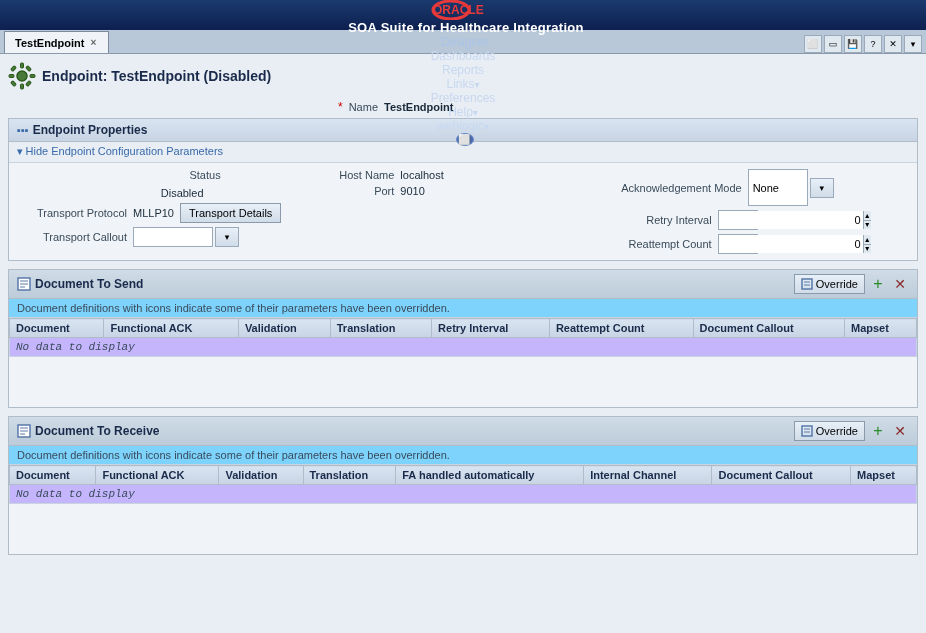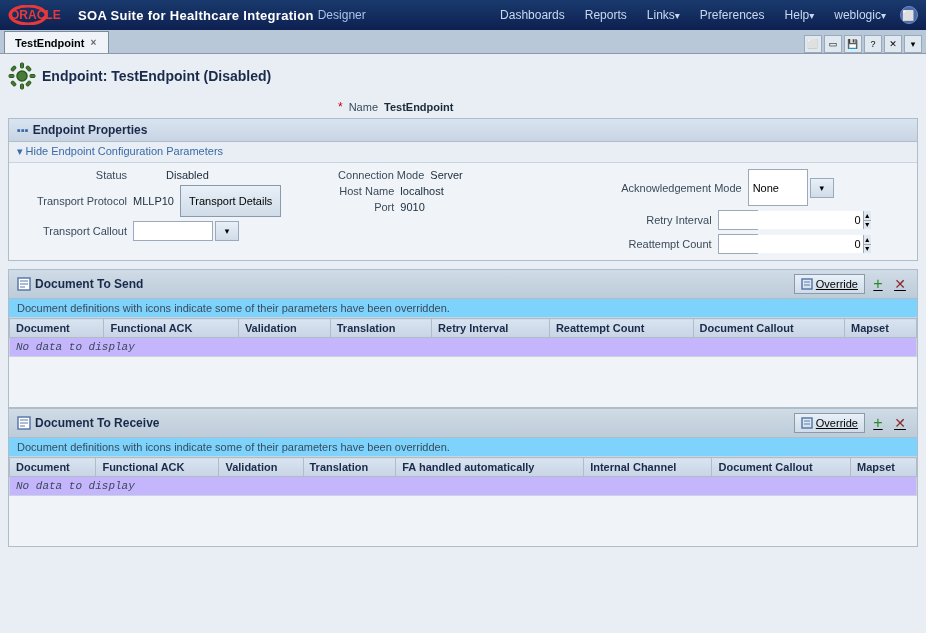--- a/index.html
+++ b/index.html
@@ -6,20 +6,21 @@
     body { font-family: Arial, sans-serif; font-size: 12px; background: #d4dde8; overflow: hidden; width: 926px; height: 633px; }
 
     
     .top-nav {
       background: linear-gradient(to bottom, #1a3a6e, #0d2050);
       height: 30px;
       display: flex;
       align-items: center;
       padding: 0 8px;
       gap: 0;
+      flex-direction: column;
     }
     .nav-logo {
       display: flex;
       align-items: center;
       margin-right: 4px;
     }
     .nav-title {
       color: #ffffff;
       font-size: 13px;
       font-weight: bold;
@@ -150,21 +151,21 @@
       display: flex;
       align-items: center;
       gap: 4px;
     }
     .transport-btn {
       background: linear-gradient(to bottom, #e8f0f8, #d0dce8);
       border: 1px solid #8a9aaa;
       padding: 2px 8px;
       font-size: 11px;
       cursor: pointer;
-      height: 32px;
+      height: 20px;
     }
     .enabled-area {
       display: flex;
       align-items: center;
       gap: 4px;
       margin: 4px 0 8px 380px;
     }
     .info-icon {
       width: 16px;
       height: 16px;
@@ -227,40 +228,40 @@
       align-items: center;
       justify-content: center;
       cursor: pointer;
       font-size: 9px;
     }
 
     
     .doc-section {
       background: #f0f4f8;
       border: 1px solid #b0bcc8;
+      margin-bottom: 8px;
     }
     .doc-header {
       background: linear-gradient(to bottom, #d0dce8, #bcccd8);
       padding: 4px 8px;
       display: flex;
       align-items: center;
       gap: 4px;
       border-bottom: 1px solid #b0bcc8;
     }
     .doc-header-title {
       font-size: 12px;
       font-weight: bold;
       color: #1a2a4a;
       flex: 1;
     }
     .doc-header-actions {
       display: flex;
       align-items: center;
       gap: 4px;
-      text-decoration: underline;
     }
     .override-btn {
       display: flex;
       align-items: center;
       gap: 3px;
       background: linear-gradient(to bottom, #e8f0f8, #d0dce8);
       border: 1px solid #8a9aaa;
       padding: 2px 6px;
       font-size: 11px;
       cursor: pointer;
@@ -399,43 +400,39 @@
       <span>Endpoint Properties</span>
     </div>
     <div style="padding:2px 8px 4px 8px; background:#e8eef4; border-bottom:1px solid #c8d4e0;">
       <span style="color:#3a6aaa; font-size:11px; cursor:pointer;">▾ </span>
       <span style="font-size:11px; color:#3a6aaa; cursor:pointer;">Hide Endpoint Configuration Parameters</span>
     </div>
 
     <div style="display:grid; grid-template-columns: 1fr 1fr 1fr; padding:6px 8px; gap:4px 0;">
 
       <div style="display:flex; flex-direction:column; gap:4px;">
-        <div style="display:flex; align-items:center; gap:6px;">
+        <div style="display:flex; align-items:center; gap:6px;flex-direction:column;">
           <span style="font-size:11px; color:#3a4a5a; min-width:110px; text-align:right;">Status</span>
           <span style="font-size:11px; color:#1a2a3a;padding-left:33px;">Disabled</span>
         </div>
         <div style="display:flex; align-items:center; gap:6px;">
           <span style="font-size:11px; color:#3a4a5a; min-width:110px; text-align:right;">Transport Protocol</span>
           <span style="font-size:11px; color:#1a2a3a;">MLLP10</span>
           <button class="transport-btn">Transport Details</button>
         </div>
         <div style="display:flex; align-items:center; gap:6px;">
           <span style="font-size:11px; color:#3a4a5a; min-width:110px; text-align:right;">Transport Callout</span>
           <div class="transport-dropdown">
             <div style="width:80px; height:20px; border:1px solid #9aaaba; background:white; font-size:11px;"></div>
             <div class="dropdown-trigger">▾</div>
           </div>
         </div>
       </div>
 
       <div style="display:flex; flex-direction:column; gap:4px;">
-        <div style="display:flex; align-items:center; gap:6px;">
-          <span style="font-size:11px; color:#3a4a5a; min-width:110px; text-align:right;">Connection Mode</span>
-          <span style="font-size:11px; color:#1a2a3a;">Server</span>
-        </div>
         <div style="display:flex; align-items:center; gap:6px;">
           <span style="font-size:11px; color:#3a4a5a; min-width:80px; text-align:right;">Host Name</span>
           <span style="font-size:11px; color:#1a2a3a;">localhost</span>
         </div>
         <div style="display:flex; align-items:center; gap:6px;">
           <span style="font-size:11px; color:#3a4a5a; min-width:80px; text-align:right;">Port</span>
           <span style="font-size:11px; color:#1a2a3a;">9010</span>
         </div>
       </div>
 

